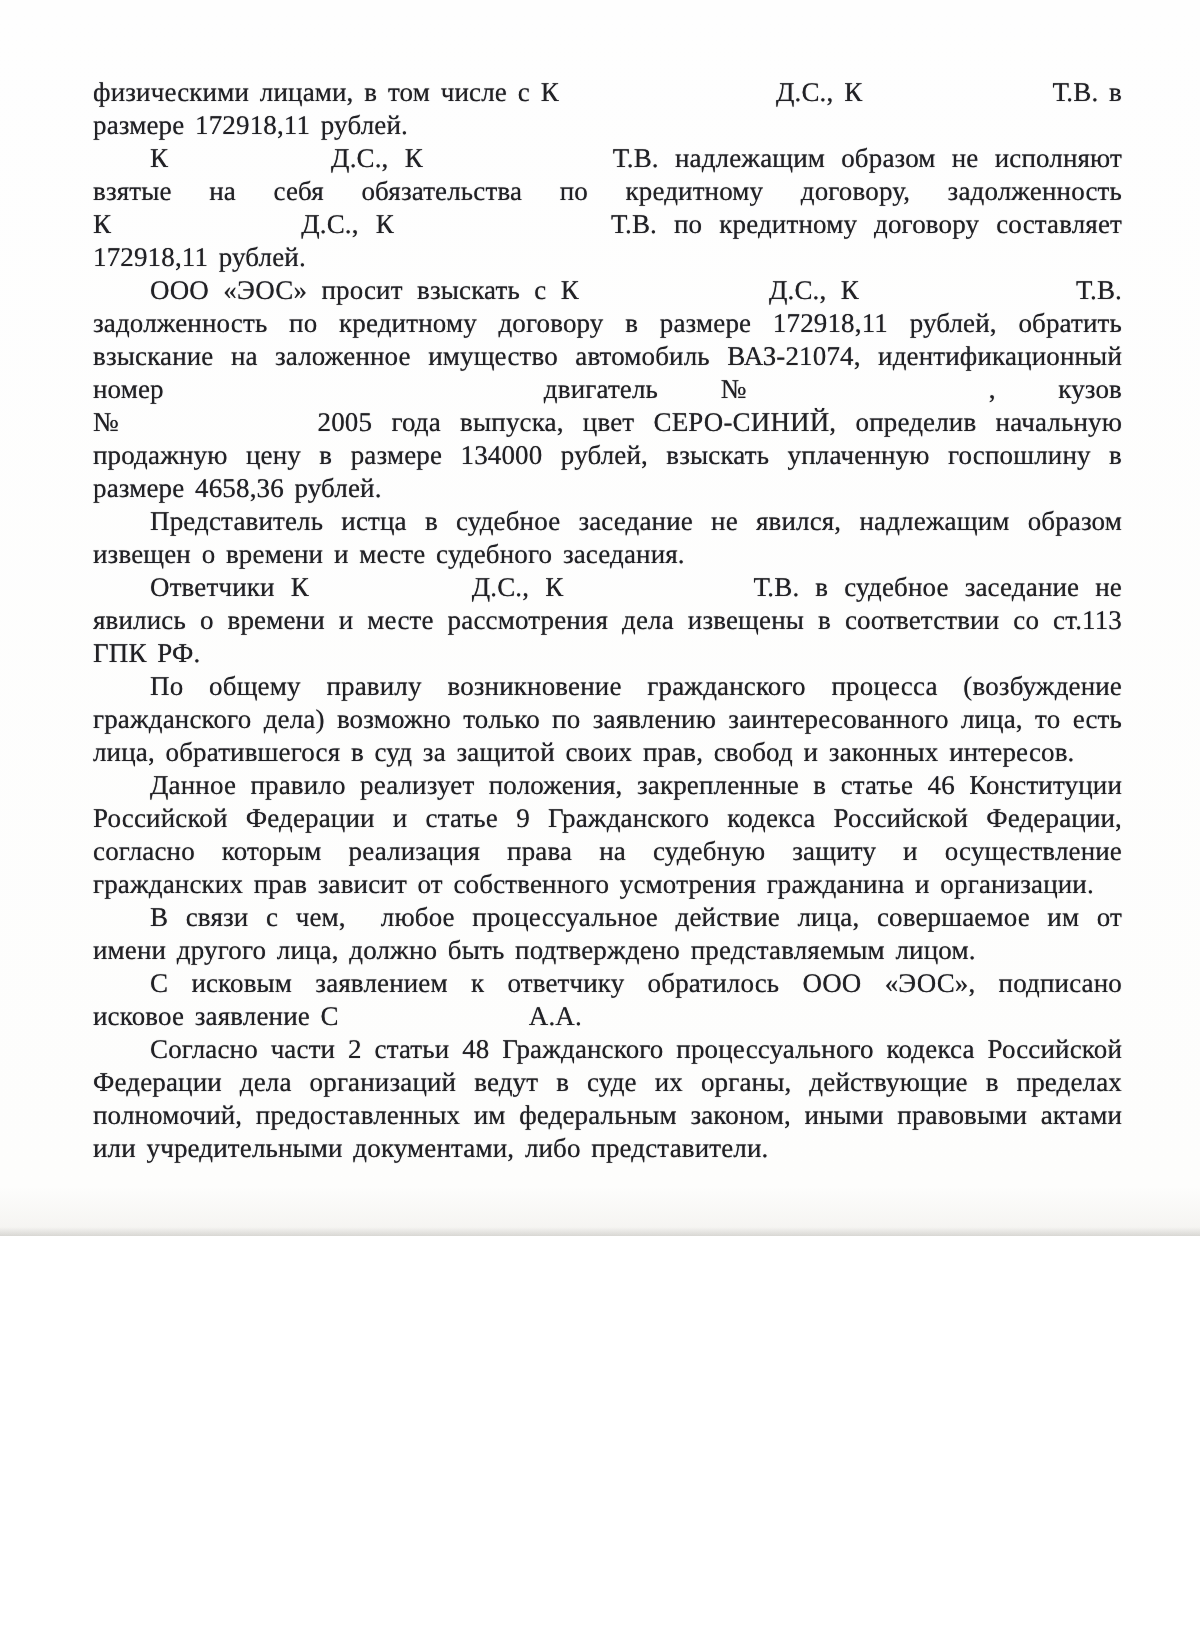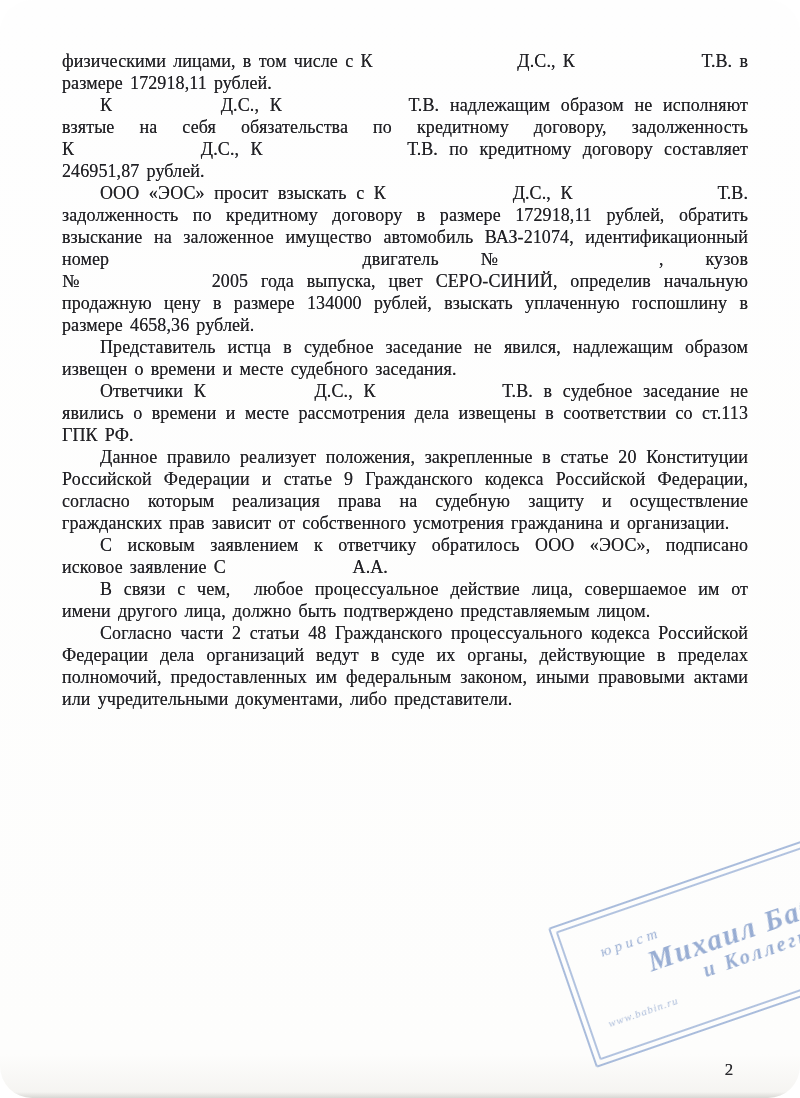--- a/index.html
+++ b/index.html
@@ -7,24 +7,23 @@
     padding: 0;
     width: 800px;
     height: 1098px;
     overflow: hidden;
     background: #ffffff;
     font-family: "Liberation Serif", "DejaVu Serif", serif;
   }
   .page {
     position: relative;
     width: 800px;
-    height: 1098px;
+    height: 824px;
     background: linear-gradient(180deg, #fefefe 0%, #fdfdfc 96%, #f4f3f0 100%);
     overflow: hidden;
-    border-radius: 32px;
   }
   
   .scan-edge {
     position: absolute;
     left: 0; right: 0; bottom: 0;
     height: 6px;
     background: linear-gradient(180deg, rgba(0,0,0,0) 0%, rgba(90,88,82,0.18) 100%);
     pointer-events: none;
   }
   .text-block {
@@ -115,27 +114,28 @@
     text-shadow: 0 0 0.5px rgba(35,35,40,0.7);
   }
 </style>
 </head>
 <body>
 
 <div class="page">
 
   <div class="text-block">
     <p class="continued">физическими лицами, в том числе с К        Д.С., К       Т.В. в размере 172918,11 рублей.</p>
-    <p>К      Д.С., К       Т.В. надлежащим образом не исполняют взятые на себя обязательства по кредитному договору, задолженность К       Д.С., К        Т.В. по кредитному договору составляет 246951,87 рублей.</p>
+    <p>К      Д.С., К       Т.В. надлежащим образом не исполняют взятые на себя обязательства по кредитному договору, задолженность К       Д.С., К        Т.В. по кредитному договору составляет 172918,11 рублей.</p>
     <p>ООО «ЭОС» просит взыскать с К       Д.С., К        Т.В. задолженность по кредитному договору в размере 172918,11 рублей, обратить взыскание на заложенное имущество автомобиль ВАЗ-21074, идентификационный номер              двигатель №       , кузов №       2005 года выпуска, цвет СЕРО-СИНИЙ, определив начальную продажную цену в размере 134000 рублей, взыскать уплаченную госпошлину в размере 4658,36 рублей.</p>
     <p>Представитель истца в судебное заседание не явился, надлежащим образом извещен о времени и месте судебного заседания.</p>
     <p>Ответчики К      Д.С., К       Т.В. в судебное заседание не явились о времени и месте рассмотрения дела извещены в соответствии со ст.113 ГПК РФ.</p>
-    <p>Данное правило реализует положения, закрепленные в статье 20 Конституции Российской Федерации и статье 9 Гражданского кодекса Российской Федерации, согласно которым реализация права на судебную защиту и осуществление гражданских прав зависит от собственного усмотрения гражданина и организации.</p>
+    <p>По общему правилу возникновение гражданского процесса (возбуждение гражданского дела) возможно только по заявлению заинтересованного лица, то есть лица, обратившегося в суд за защитой своих прав, свобод и законных интересов.</p>
+    <p>Данное правило реализует положения, закрепленные в статье 46 Конституции Российской Федерации и статье 9 Гражданского кодекса Российской Федерации, согласно которым реализация права на судебную защиту и осуществление гражданских прав зависит от собственного усмотрения гражданина и организации.</p>
+    <p>В связи с чем,&nbsp; любое процессуальное действие лица, совершаемое им от имени другого лица, должно быть подтверждено представляемым лицом.</p>
     <p>С исковым заявлением к ответчику обратилось ООО «ЭОС», подписано исковое заявление С       А.А.</p>
-    <p>В связи с чем,&nbsp; любое процессуальное действие лица, совершаемое им от имени другого лица, должно быть подтверждено представляемым лицом.</p>
     <p>Согласно части 2 статьи 48 Гражданского процессуального кодекса Российской Федерации дела организаций ведут в суде их органы, действующие в пределах полномочий, предоставленных им федеральным законом, иными правовыми актами или учредительными документами, либо представители.</p>
   </div>
 
   <div class="stamp">
     <div class="stamp-inner">
       <div class="stamp-label">юрист</div>
       <div class="stamp-name">Михаил Бабин</div>
       <div class="stamp-subtitle">и Коллеги</div>
       <div class="stamp-url">www.babin.ru</div>
     </div>

